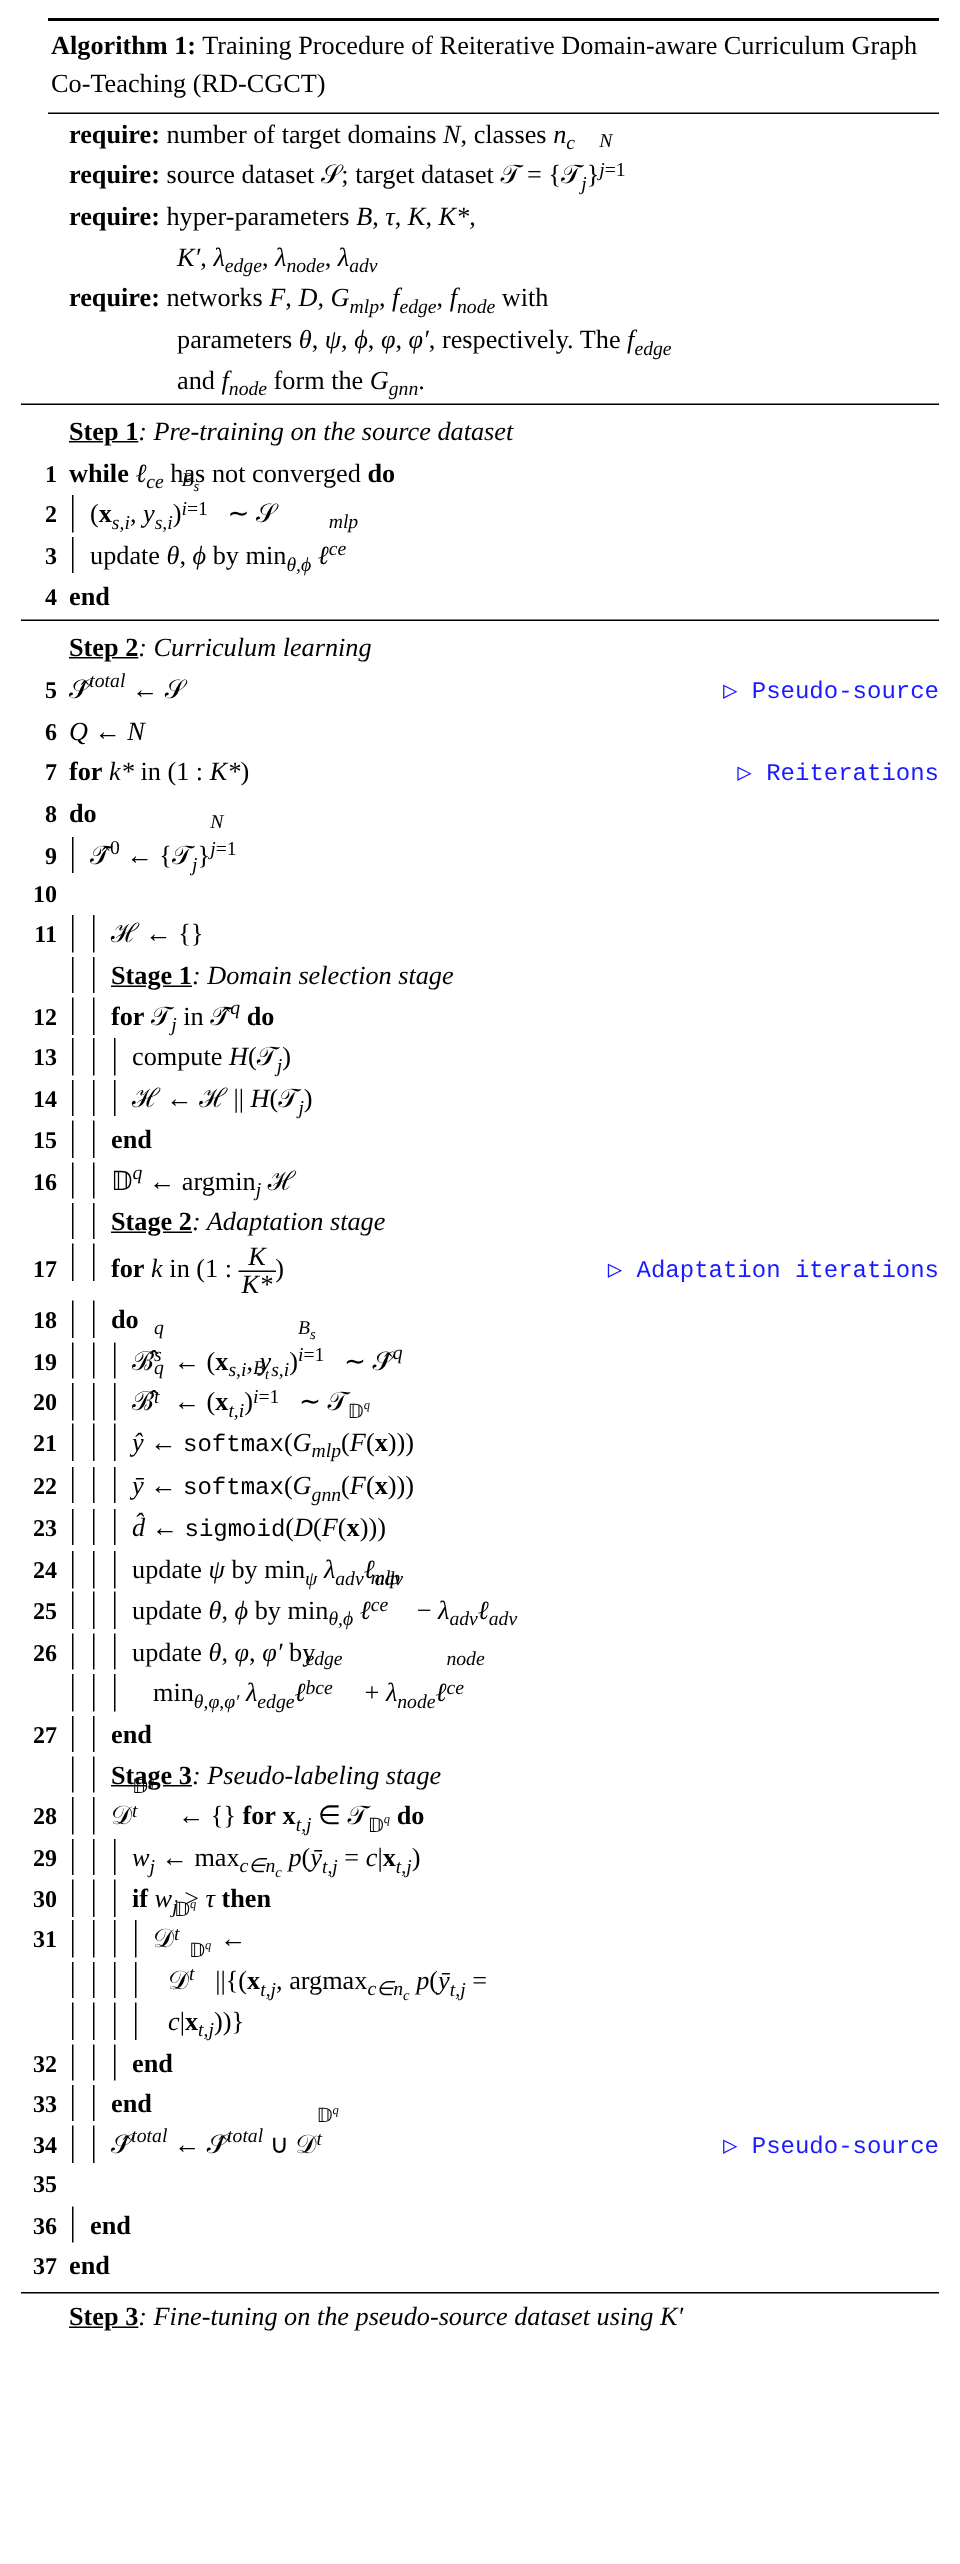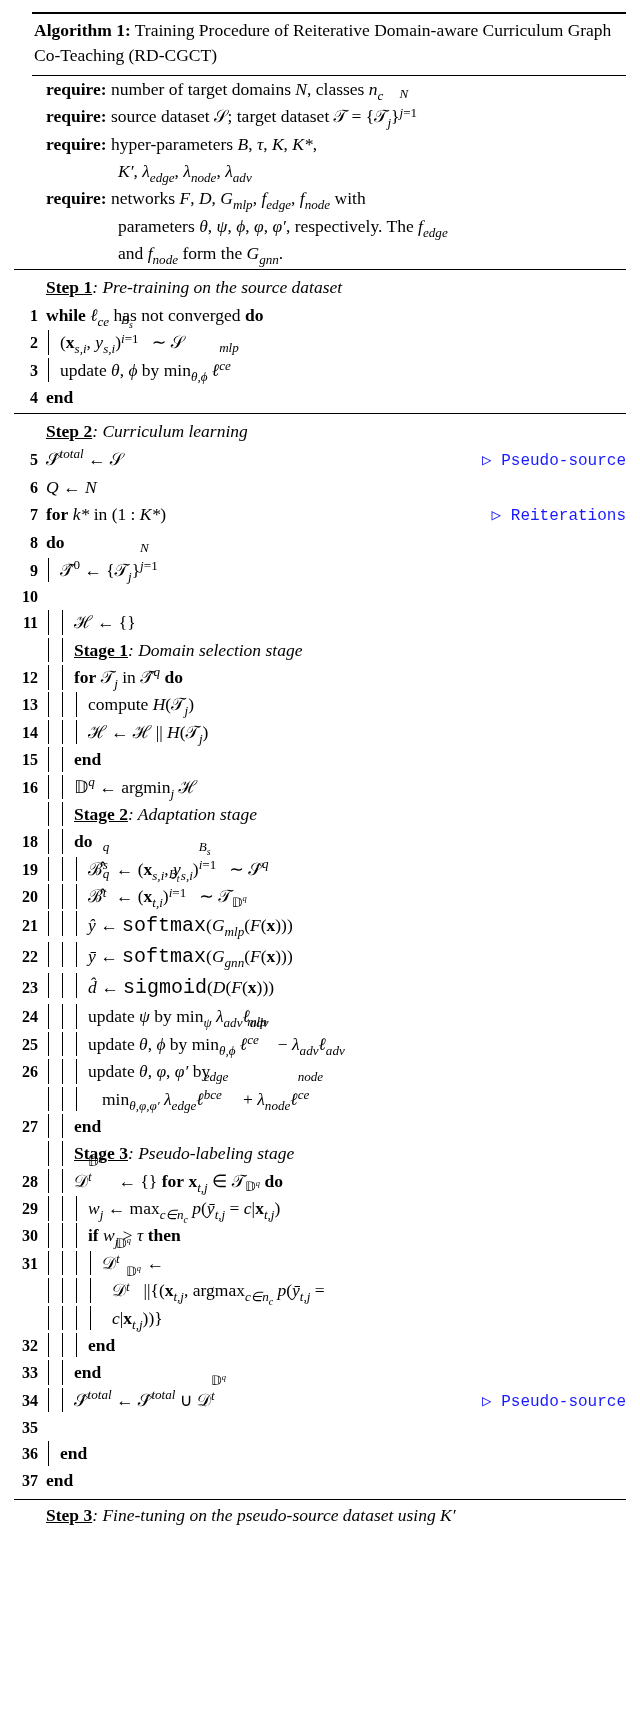--- a/index.html
+++ b/index.html
@@ -65,21 +65,21 @@
   .it { font-style: italic; }
   .step-rule {
     border-top: 1px solid #000;
     margin: 2px 0 4px 0;
   }
   .post-rule {
     border-top: 1px solid #000;
     margin: 4px 0 2px 0;
   }
   sup, sub { line-height: 0; font-size: 0.75em; }
-  .mono { font-family: "Courier New", monospace; font-size: 20px; }
+  .mono { font-family: "Courier New", monospace; font-size: 16px; }
   .sm { font-size: 0.85em; }
 </style>
 </head>
 <body>
 
 <div class="alg-wrap">
 
   <div class="title-row">
     <span class="lead">Algorithm 1:</span>
     <span>Training Procedure of Reiterative Domain-aware Curriculum Graph Co-Teaching (RD-CGCT)</span>
@@ -277,20 +277,30 @@
 
     <div class="line">
       <span class="lnum"></span>
       <div class="content">
           <span class="bar"></span>
           <span class="bar"></span>
           <span class="text"><span class="kw under">Stage 2</span><span class="it">: Adaptation stage</span></span>
         </div>
     </div>
     <div class="line">
+      <span class="lnum">17</span>
+      <div class="content">
+          <span class="bar"></span>
+          <span class="bar"></span>
+          <span class="text"><span class="kw">for</span> <span class="it">k</span> in (1 : <span style="display:inline-block;vertical-align:middle;text-align:center;line-height:1;"><span style="display:block;border-bottom:1px solid #000;padding:0 2px;"><span class="it">K</span></span><span style="display:block;padding:0 2px;"><span class="it">K*</span></span></span>)</span>
+          <span class="spacer"></span>
+          <span class="comment">▷ Adaptation iterations</span>
+        </div>
+    </div>
+    <div class="line">
       <span class="lnum">18</span>
       <div class="content">
           <span class="bar"></span>
           <span class="bar"></span>
           <span class="text"><span class="kw">do</span></span>
         </div>
     </div>
     <div class="line">
       <span class="lnum">19</span>
       <div class="content">

